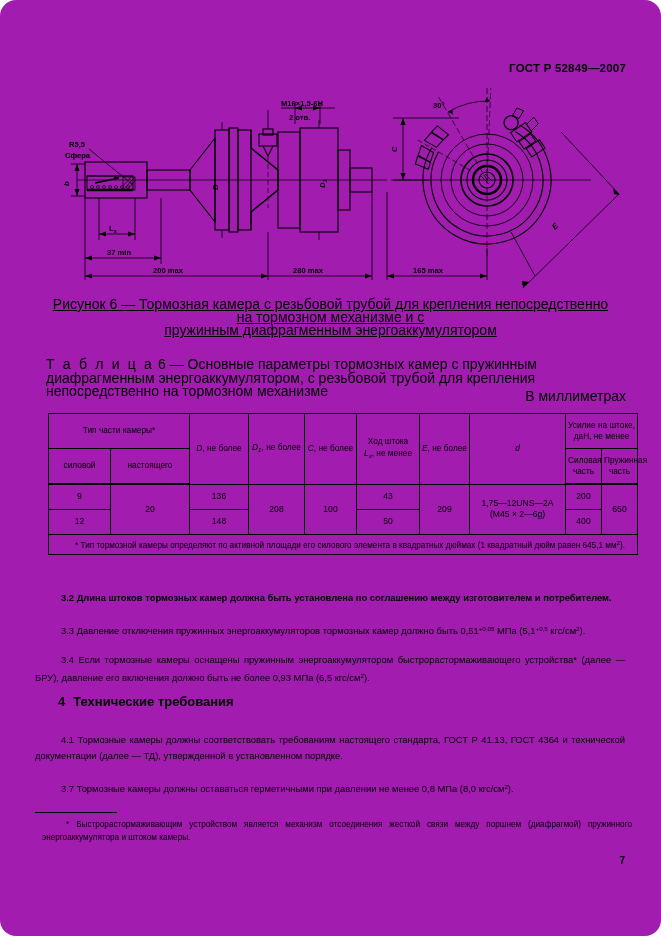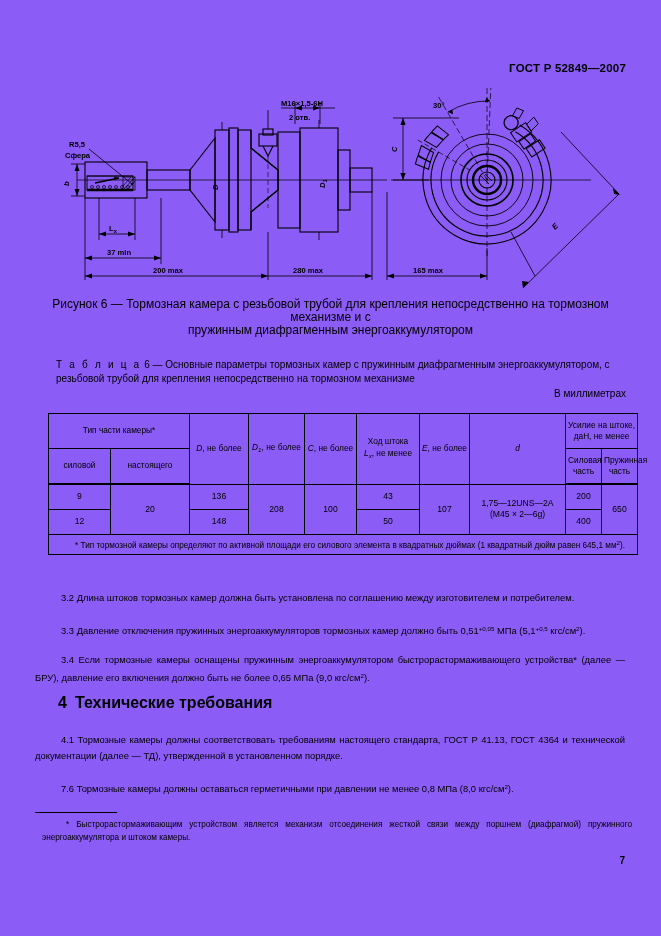--- a/index.html
+++ b/index.html
@@ -11,21 +11,22 @@
     width: 661px;
     height: 936px;
     position: relative;
     font-family: "Liberation Sans", sans-serif;
     color: #000;
     overflow: hidden;
   }
   .page {
     position: absolute;
     inset: 0;
-    background: #8b5cf6;
+    background: #a21caf;
+    border-radius: 16px;
   }
 
   
   .hdr {
     position: absolute;
     top: 62px;
     right: 35px;
     font-size: 11.5px;
     font-weight: bold;
     letter-spacing: .2px;
@@ -41,41 +42,42 @@
     height: 200px;
   }
   .drawing svg { display: block; }
 
   
   .figcap {
     position: absolute;
     left: 46px;
     top: 298px;
     width: 569px;
-    font-size: 12px;
+    font-size: 14px;
     line-height: 13px;
     text-align: center;
+    text-decoration: underline;
   }
 
   
   .tabtitle {
     position: absolute;
-    left: 56px;
+    left: 46px;
     top: 358px;
     width: 570px;
-    font-size: 10px;
+    font-size: 14px;
     line-height: 13.5px;
     text-align: left;
   }
   .tabtitle .sp { letter-spacing: 2.2px; }
   .units {
     position: absolute;
     right: 35px;
     top: 388px;
-    font-size: 10px;
+    font-size: 14px;
   }
 
   
   .tbl-wrap {
     position: absolute;
     left: 36px;
     top: 413px;
     width: 589px;
     padding-left: 12px;
   }
@@ -114,21 +116,21 @@
     width: 590px;
     font-size: 9.4px;
     line-height: 15.6px;
   }
   .p-just { text-align: justify; text-align-last: left; }
   .indent { display: inline-block; width: 26px; }
 
   .sec-head {
     position: absolute;
     left: 58px;
-    font-size: 16px;
+    font-size: 13px;
     font-weight: bold;
     text-align: center;
   }
   .sec-head .num { margin-right: 8px; }
 
   
   .fn-rule {
     position: absolute;
     left: 35px;
     top: 812px;
@@ -426,21 +428,21 @@
           <td>Пружинная часть</td>
         </tr>
 
         <tr>
           <td class="datacell">9</td>
           <td class="datacell" rowspan="2">20</td>
           <td class="datacell">136</td>
           <td class="datacell" rowspan="2">208</td>
           <td class="datacell" rowspan="2">100</td>
           <td class="datacell">43</td>
-          <td class="datacell" rowspan="2">107</td>
+          <td class="datacell" rowspan="2">209</td>
           <td class="datacell" rowspan="2">
             <span>1,75—12UNS—2A</span><br><span>(M45 × 2—6g)</span>
           </td>
           <td class="datacell">200</td>
           <td class="datacell" rowspan="2">650</td>
         </tr>
         <tr>
           <td class="datacell">12</td>
           <td class="datacell">148</td>
           <td class="datacell">50</td>
@@ -450,46 +452,46 @@
         <tr>
           <td class="note" colspan="10">
             <span class="ind"></span><span>*</span>
             <span>Тип тормозной камеры определяют по активной площади его силового элемента в  квадратных дюймах (1 квадратный дюйм равен 645,1 мм</span><sup class="s">2</sup><span>).</span>
           </td>
         </tr>
       </tbody>
     </table>
   </div>
 
-  <div class="body-block p-just" style="top:590px;">
+  <div class="body-block p-just" style="top:590px;font-weight:bold;">
     <span class="indent"></span><span>3.2</span>
     <span>Длина штоков тормозных камер должна быть установлена по соглашению между изготовителем и потребителем.</span>
   </div>
 
   <div class="body-block p-just" style="top:621px;">
     <span class="indent"></span><span>3.3</span>
     <span><span>Давление отключения пружинных энергоаккумуляторов тормозных камер должно быть 0,51</span><sup class="s">+0,05</sup><span> МПа (5,1</span><sup class="s">+0,5</sup><span> кгс/см</span><sup class="s">2</sup><span>).</span></span>
   </div>
 
   <div class="body-block p-just" style="top:652px;">
     <span class="indent"></span><span>3.4</span>
-    <span><span>Если тормозные камеры оснащены пружинным энергоаккумулятором быстрорастормаживающего устройства* (далее — БРУ), давление его включения должно быть не более 0,65 МПа (9,0 кгс/см</span><sup class="s">2</sup><span>).</span></span>
+    <span><span>Если тормозные камеры оснащены пружинным энергоаккумулятором быстрорастормаживающего устройства* (далее — БРУ), давление его включения должно быть не более 0,93 МПа (6,5 кгс/см</span><sup class="s">2</sup><span>).</span></span>
   </div>
 
   <div class="sec-head" style="top:694px;">
     <span class="num">4</span><span>Технические требования</span>
   </div>
 
   <div class="body-block p-just" style="top:732px;">
     <span class="indent"></span><span>4.1</span>
     <span>Тормозные камеры должны соответствовать требованиям настоящего стандарта, ГОСТ Р 41.13, ГОСТ 4364 и технической документации (далее — ТД), утвержденной в установленном порядке.</span>
   </div>
 
   <div class="body-block p-just" style="top:779px;">
-    <span class="indent"></span><span>7.6</span>
+    <span class="indent"></span><span>3.7</span>
     <span><span>Тормозные камеры должны оставаться герметичными при давлении не менее 0,8 МПа (8,0 кгс/см</span><sup class="s">2</sup><span>).</span></span>
   </div>
 
   <div class="fn-rule"></div>
   <div class="footnote">
     <span class="ind"></span><span>*</span>
     <span>Быстрорастормаживающим устройством является механизм отсоединения жесткой связи между поршнем (диафрагмой) пружинного энергоаккумулятора и штоком камеры.</span>
   </div>
 
   <div class="pageno">7</div>

